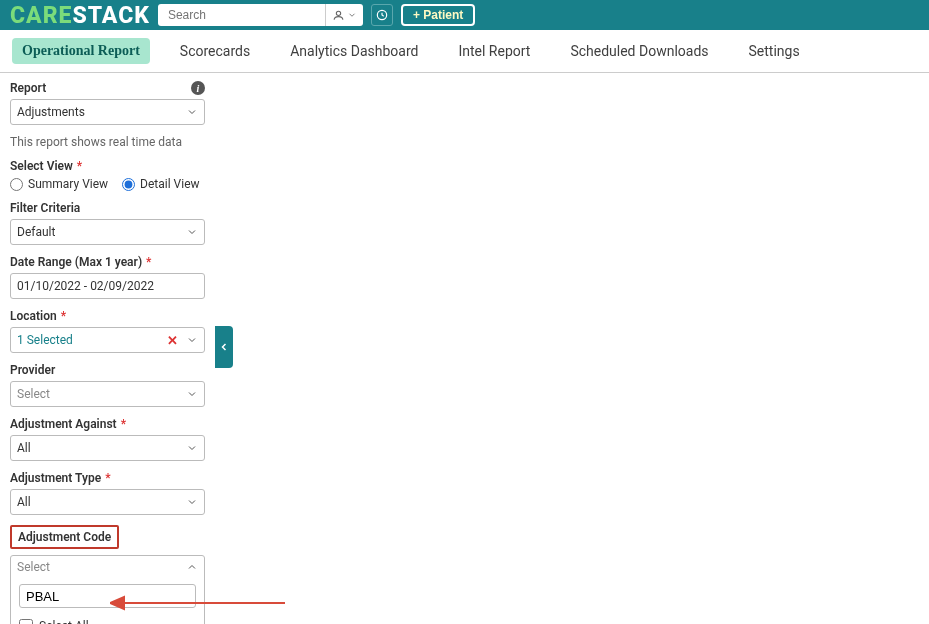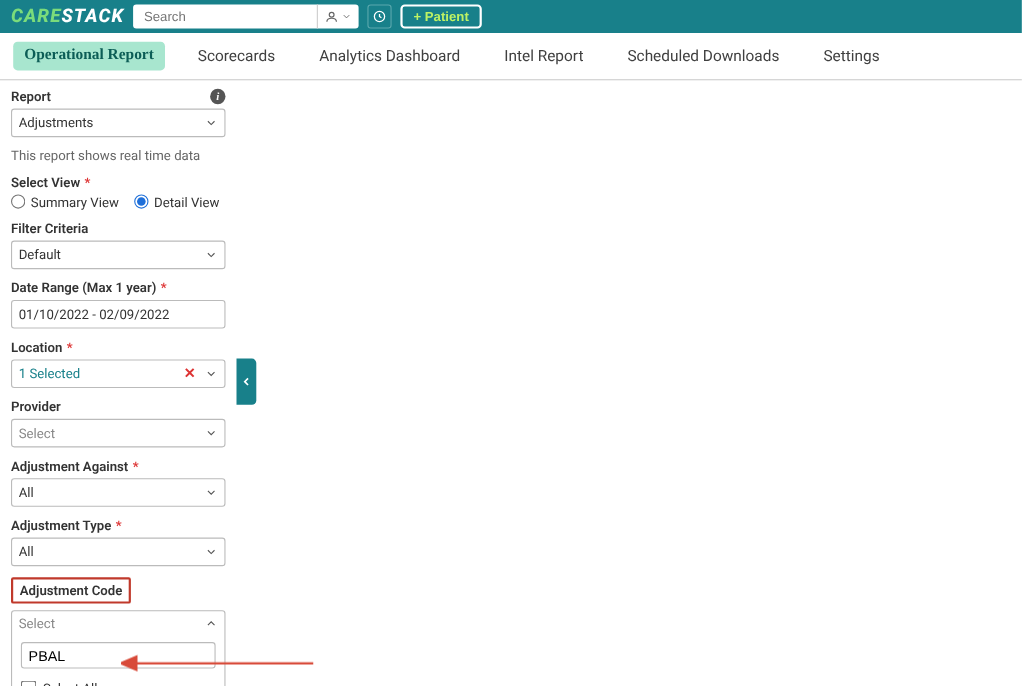--- a/index.html
+++ b/index.html
@@ -1,28 +1,28 @@
 <!DOCTYPE html>
 <html><head>
 <meta charset="utf-8">
 <style>
   * { box-sizing: border-box; margin: 0; padding: 0; }
   body { font-family: -apple-system, BlinkMacSystemFont, "Segoe UI", Roboto, Arial, sans-serif; font-size: 13px; color: #333; background: #fff; width: 929px; height: 624px; overflow: hidden; position: relative; }
 
   
   .header { display: flex; align-items: center; background: #18808a; height: 30px; padding: 0 10px; gap: 8px; }
-  .logo { font-weight: 800; font-size: 17px; letter-spacing: 1px; font-style: italic; }
+  .logo { font-weight: 800; font-size: 23px; letter-spacing: 1px; }
   .logo .c1 { color: #7bdc7b; }
   .logo .c2 { color: #fff; }
   .search-wrap { display: flex; align-items: center; background: #fff; border-radius: 3px; height: 22px; width: 205px; }
   .search-icon { width: 14px; height: 14px; margin: 0 4px; color: #888; }
   .search-input { border: none; outline: none; flex: 1; font-size: 12px; padding: 0 2px; }
   .search-dropdown { display: flex; align-items: center; border-left: 1px solid #ccc; padding: 0 6px; color: #666; gap: 2px; height: 100%; }
   .clock-btn { display: flex; align-items: center; justify-content: center; width: 22px; height: 22px; color: #fff; border: 1px solid #5aa7ad; border-radius: 3px; }
-  .patient-btn { background: #18808a; border: 2px solid #fff; color: #bef264; border-radius: 4px; padding: 2px 10px; font-size: 12px; font-weight: 600; cursor: pointer; }
+  .patient-btn { background: #18808a; border: 2px solid #fff; color: #fef9c3; border-radius: 4px; padding: 2px 10px; font-size: 12px; font-weight: 600; cursor: pointer; }
 
   
   .tabbar { display: flex; align-items: center; border-bottom: 1px solid #ccc; padding: 8px 12px; gap: 20px; }
   .tab { color: #404040; font-size: 14px; padding: 5px 10px; border-radius: 4px; cursor: pointer; }
   .tab.active { background: #a8e6cf; color: #0c5d56; font-weight: 600; font-family: Liberation Serif, serif; }
 
   
   .body-row { display: flex; height: calc(624px - 30px - 40px); }
   .sidebar { width: 215px; padding: 8px 10px 20px 10px; overflow-y: auto; position: relative; }
   .sidebar::-webkit-scrollbar { width: 8px; }
@@ -33,21 +33,21 @@
   .req { color: #d33; }
   .info-i { width: 14px; height: 14px; border-radius: 50%; background: #555; color: #fff; font-size: 10px; display: inline-flex; align-items: center; justify-content: center; font-style: italic; font-family: serif; margin-left: auto; }
   .note { font-size: 12px; color: #666; margin-bottom: 10px; }
   .select-box { border: 1px solid #bbb; border-radius: 3px; background: #fff; height: 26px; display: flex; align-items: center; padding: 0 6px; font-size: 12px; color: #333; justify-content: space-between; cursor: pointer; }
   .select-box .placeholder { color: #888; }
   .select-box .teal { color: #18808a; }
   .chev { width: 12px; height: 12px; color: #555; }
   .clear-x { color: #d33; font-weight: bold; margin-right: 8px; cursor: pointer; font-size: 13px; }
 
   .radio-row { display: flex; align-items: center; gap: 14px; font-size: 12px; }
-  .radio-row label { display: flex; align-items: flex-start; gap: 5px; cursor: pointer; }
+  .radio-row label { display: flex; align-items: flex-end; gap: 5px; cursor: pointer; }
   .radio-row input { accent-color: #1e6fd9; }
 
   
   .hl-label { border: 2px solid #c0392b; border-radius: 2px; padding: 3px 6px; display: inline-block; }
 
   
   .code-open { border: 1px solid #bbb; border-radius: 3px; background: #fff; }
   .code-head { display: flex; align-items: center; justify-content: space-between; padding: 4px 6px; color: #888; font-size: 12px; cursor: pointer; }
   .code-body { padding: 6px 8px 8px 8px; }
   .code-search { border: 1px solid #bbb; border-radius: 3px; width: 100%; height: 24px; padding: 0 6px; font-size: 13px; margin-bottom: 8px; }

